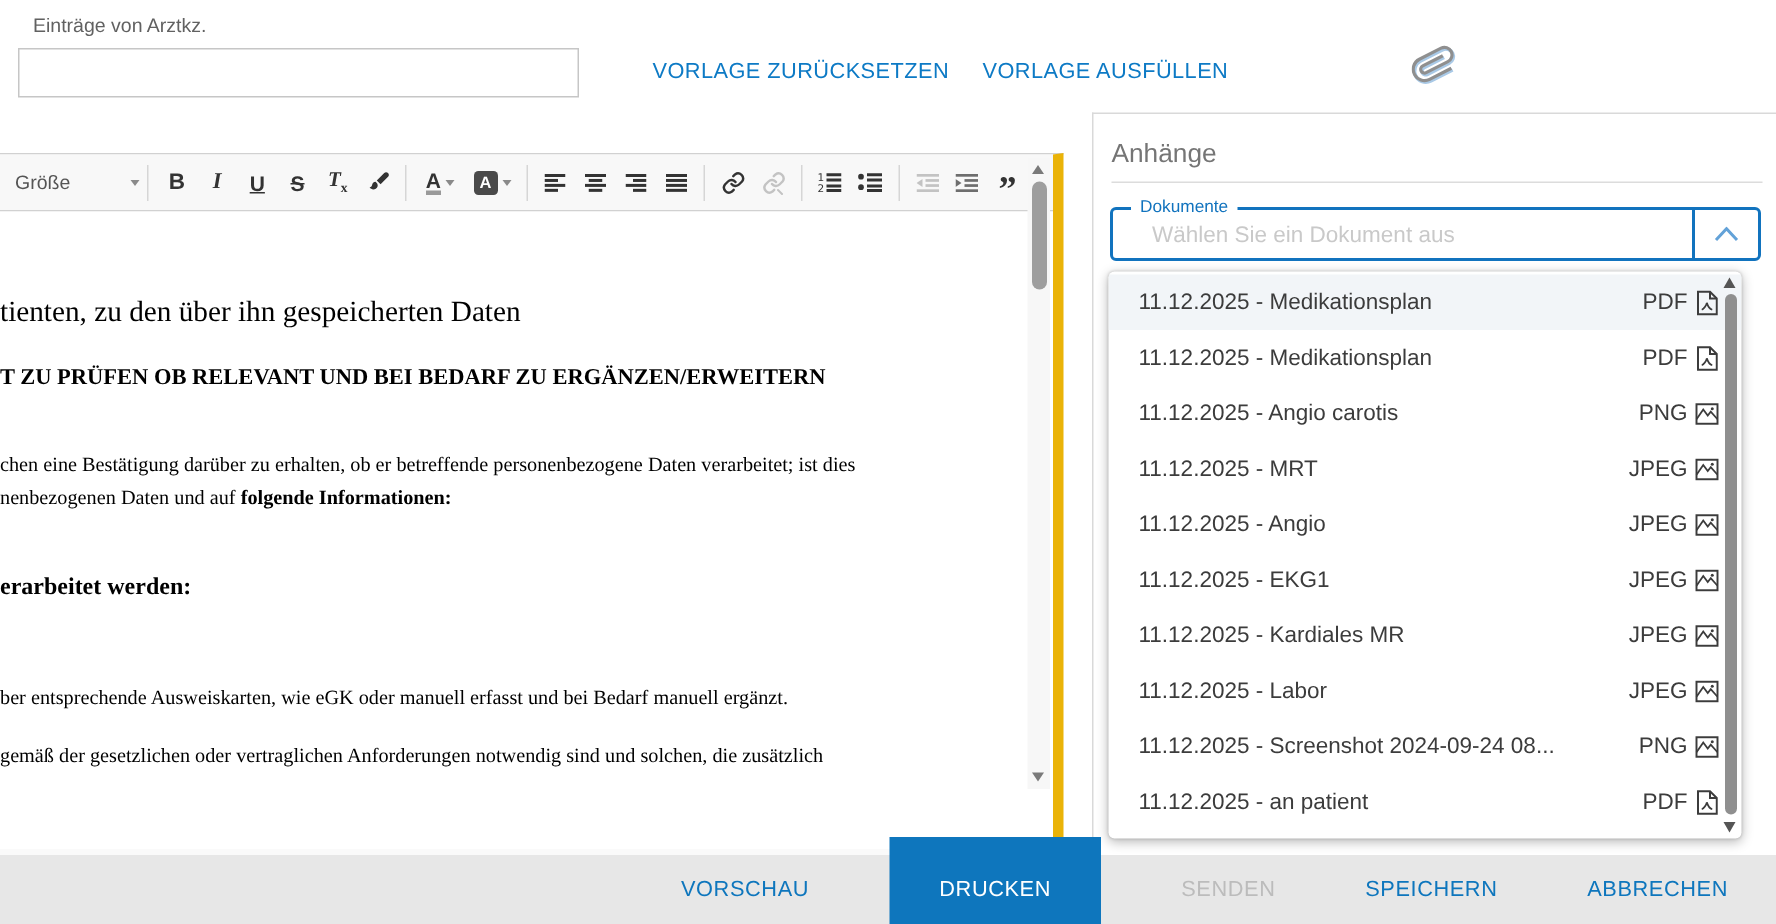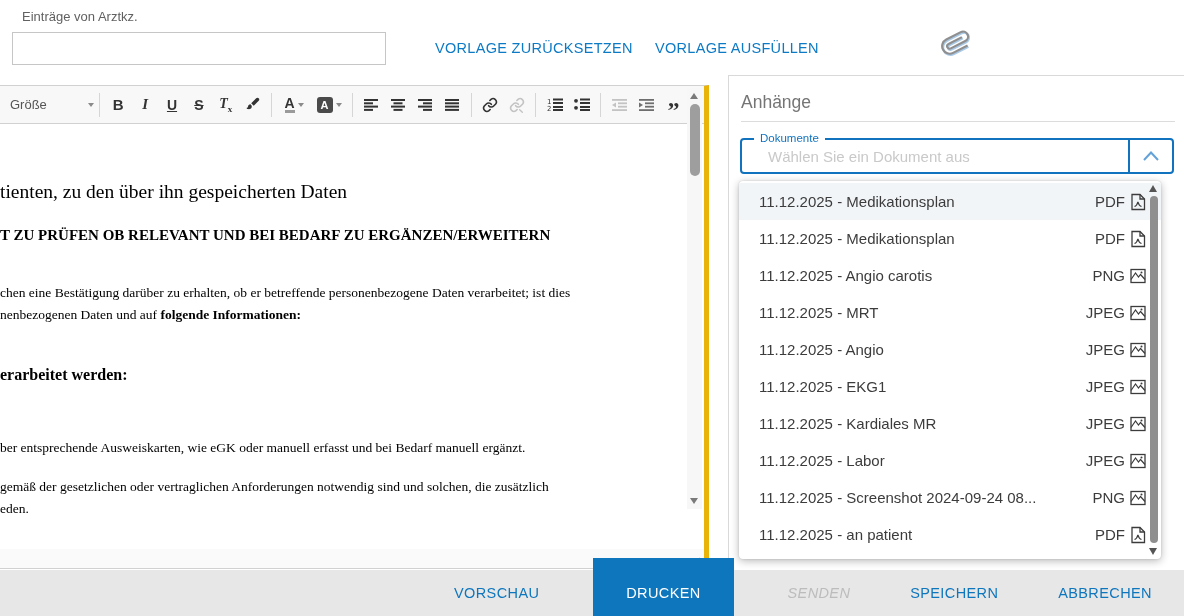--- a/index.html
+++ b/index.html
@@ -8,21 +8,21 @@
 
   
   .entries-label { position:absolute; left:22px; top:9px; font-size:13px; color:#616161; }
   .entries-input { position:absolute; left:12px; top:32px; width:374px; height:33px; border:1px solid #c6c6c6; background:#fff; font-size:14px; padding:0 8px; color:#333; outline:none; }
   .top-link { position:absolute; top:40px; font-size:14.5px; color:#0d7ac5; letter-spacing:.3px; cursor:pointer; background:none; border:none; font-family:inherit; }
   .top-link.reset { left:435px; }
   .top-link.fill { left:655px; }
   .paperclip { position:absolute; left:941px; top:27px; width:30px; height:32px; }
 
   
-  .editor { position:absolute; left:0; top:85px; width:709px; height:484px; border-top:1px solid #d1d1d1; border-right:5px solid #eab308; border-bottom:1px solid #d1d1d1; background:#fff; }
+  .editor { position:absolute; left:0; top:102px; width:709px; height:484px; border-top:1px solid #d1d1d1; border-right:7px solid #eab308; border-bottom:1px solid #d1d1d1; background:#fff; }
   .toolbar { height:38px; background:#f8f8f8; border-bottom:1px solid #d1d1d1; display:flex; align-items:center; padding:0 6px 0 10px; }
   .tb-combo { display:flex; align-items:center; width:84px; color:#555; font-size:13px; cursor:pointer; }
   .tb-combo .lbl { flex:1; }
   .caret { width:0; height:0; border-left:3.5px solid transparent; border-right:3.5px solid transparent; border-top:4px solid #8a8a8a; display:inline-block; margin-left:3px; }
   .tb-sep { width:1px; height:24px; background:#d6d6d6; margin:0 5px; }
   .tb-btn { width:27px; height:28px; display:flex; align-items:center; justify-content:center; cursor:pointer; color:#333; border-radius:2px; }
   .g-bold { font-weight:bold; font-size:15px; }
   .g-italic { font-style:italic; font-family:"Liberation Serif",serif; font-size:15px; font-weight:bold; }
   .g-under { text-decoration:underline; font-size:14px; font-weight:bold; }
   .g-strike { text-decoration:line-through; font-size:14px; font-weight:bold; }
@@ -78,21 +78,21 @@
   .list-scroll .arrow { position:absolute; left:0; width:0; height:0; border-left:4.5px solid transparent; border-right:4.5px solid transparent; }
   .list-scroll .up { top:0; border-bottom:7px solid #555; }
   .list-scroll .down { bottom:0; border-top:7px solid #555; }
   .list-scroll .thumb { position:absolute; left:.5px; top:11px; width:8px; height:347px; background:#8f8f8f; border-radius:4px; }
 
   
   .footer { position:absolute; left:0; top:570px; width:1184px; height:46px; background:#e7e7e7; }
   .footer-inner { position:absolute; left:448px; top:0; width:710px; height:46px; display:flex; align-items:center; justify-content:space-between; }
   .f-btn { background:none; border:none; font-family:inherit; font-size:14.5px; letter-spacing:.4px; color:#0e76bd; cursor:pointer; padding:10px 6px; }
   .f-btn.filled { background:#0e76bd; color:#fff; padding:27px 33px; }
-  .f-btn.disabled { color:#bcbcbc; cursor:default;font-style:italic; }
+  .f-btn.disabled { color:#bcbcbc; cursor:default; }
 </style>
 </head>
 <body>
 
 <div class="stage">
 
   <div class="entries-label">Einträge von Arztkz.</div>
   <input class="entries-input" value="" style="">
   <button class="top-link reset">VORLAGE ZURÜCKSETZEN</button>
   <button class="top-link fill">VORLAGE AUSFÜLLEN</button>
@@ -258,21 +258,20 @@
         <div class="editor-line line-body"><span>chen eine Bestätigung darüber zu erhalten, ob er betreffende personenbezogene Daten verarbeitet; ist dies</span></div>
 
         <div class="editor-line line-body"><span>nenbezogenen Daten und auf </span><b>folgende Informationen:</b></div>
 
         <div class="editor-line line-h3"><span>erarbeitet werden:</span></div>
 
         <div class="editor-line line-body"><span>ber entsprechende Ausweiskarten, wie eGK oder manuell erfasst und bei Bedarf manuell ergänzt.</span></div>
 
         <div class="editor-line line-body"><span>gemäß der gesetzlichen oder vertraglichen Anforderungen notwendig sind und solchen, die zusätzlich</span></div>
 
-        <div class="editor-line line-body"><span>eden.</span></div>
 
     </div>
     <div class="ed-scroll">
       <div class="arrow up"></div>
       <div class="thumb"></div>
       <div class="arrow down"></div>
     </div>
 
     <div class="editor-bottom">
       <svg class="resize-corner" width="11" height="11" viewBox="0 0 11 11">

